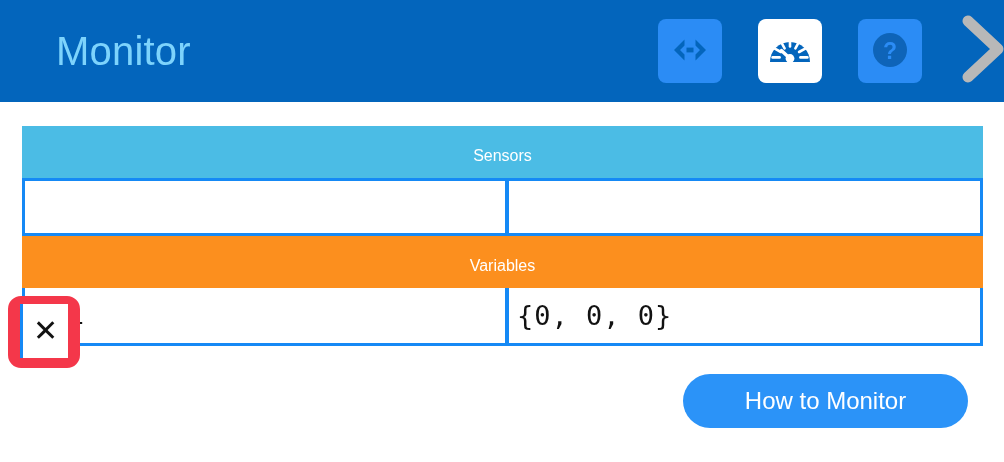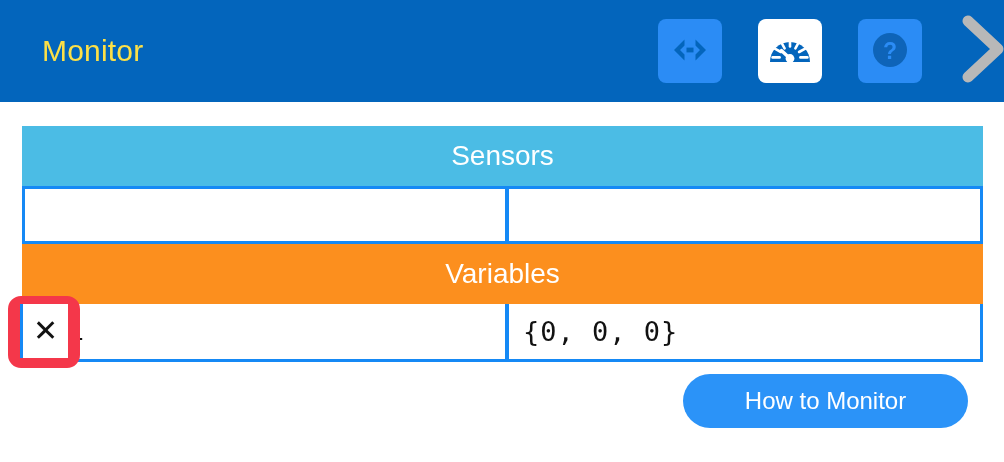--- a/index.html
+++ b/index.html
@@ -18,25 +18,25 @@
   
   .appbar {
     position: absolute;
     left: 0; top: 0;
     width: 1004px; height: 102px;
     background: #0365BC;
     display: flex;
     align-items: center;
   }
   .appbar-title {
-    color: #fde047;
-    font-size: 30px;
+    color: #7dd3fc;
+    font-size: 40px;
     font-weight: 500;
     letter-spacing: 0.2px;
-    margin-left: 42px;
+    margin-left: 56px;
     line-height: 1;
   }
   .appbar-actions {
     margin-left: auto;
     display: flex;
     align-items: center;
     height: 100%;
     padding-right: 0;
   }
   .icon-btn {
@@ -65,25 +65,25 @@
   }
 
   
   .monitor-table {
     position: absolute;
     left: 22px;
     top: 126px;
     width: 961px;
   }
   .section-head {
-    height: 60px;
+    height: 52px;
     line-height: 60px;
     text-align: center;
     color: #ffffff;
-    font-size: 28px;
+    font-size: 16px;
     font-weight: 500;
     box-sizing: border-box;
   }
   .section-head.sensors { background: #4BBCE5; }
   .section-head.variables { background: #FC8F1E; }
 
   .data-row {
     display: flex;
     height: 58px;
     box-sizing: border-box;
@@ -101,21 +101,21 @@
   .cell-name {
     width: 480px;
     padding-left: 14px;
     font-size: 25px;
     color: #121212;
     font-family: "Liberation Sans", sans-serif;
   }
   .cell-value {
     flex: 1;
     border-left: 4px solid #1589F5;
-    padding-left: 14px;
+    padding-left: 8px;
     font-size: 27px;
     color: #121212;
     font-family: "DejaVu Sans Mono", monospace;
     letter-spacing: 1px;
   }
   .row-sensors { border-top: 3px solid #1589F5; }
 
   
   .delete-btn {
     position: absolute;

